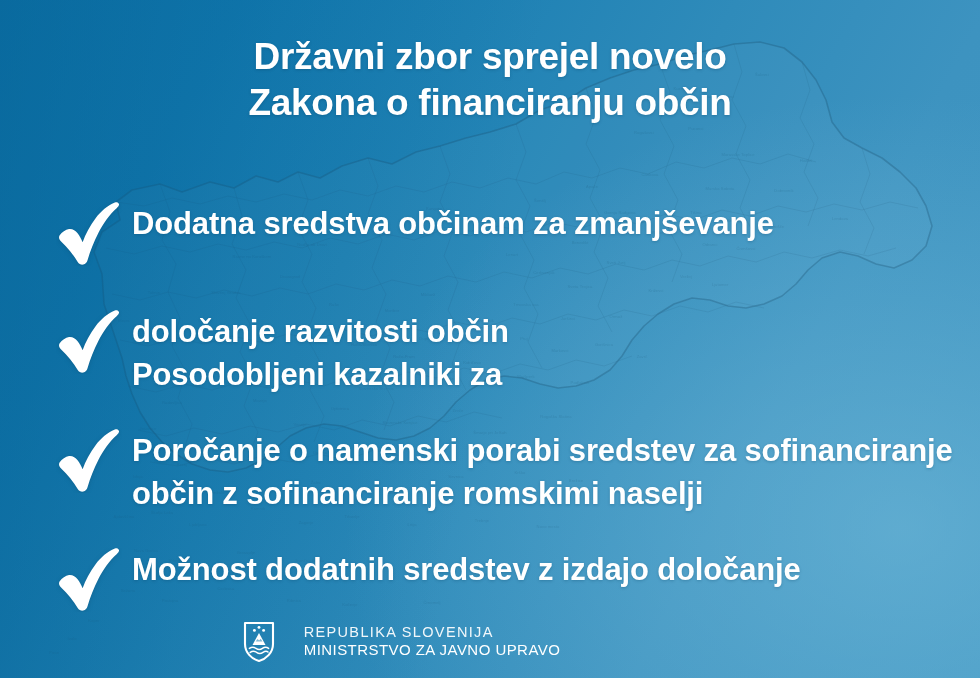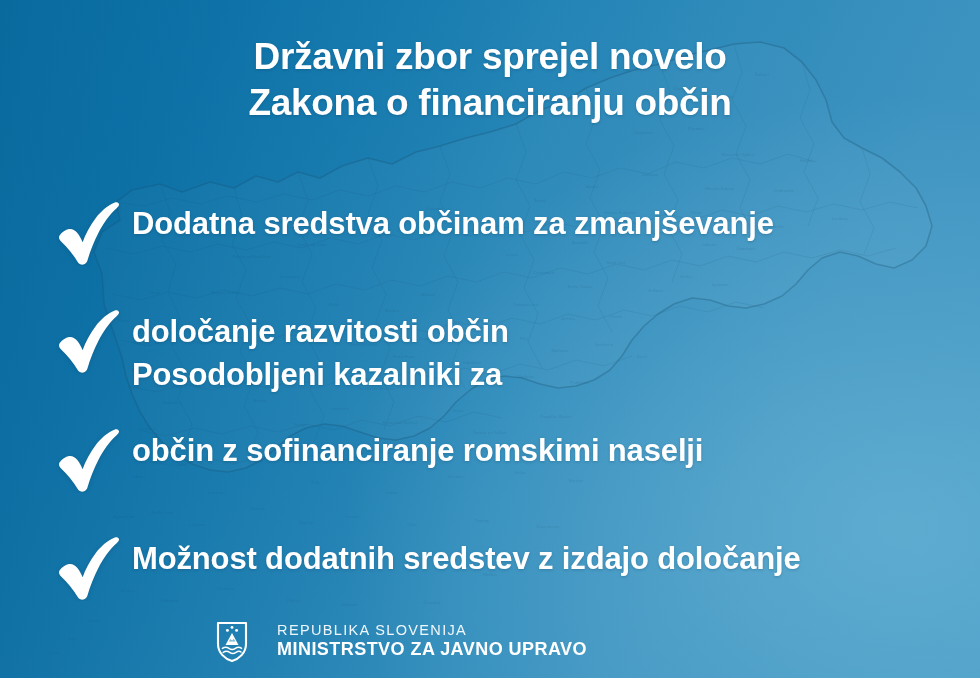--- a/index.html
+++ b/index.html
@@ -164,22 +164,22 @@
   }
   .footer-top {
     display: block;
     font-size: 14.5px;
     font-weight: normal;
     letter-spacing: 1.35px;
     color: rgba(255,255,255,0.93);
   }
   .footer-bottom {
     display: block;
-    font-size: 18px;
-    font-weight: bold;
+    font-size: 15px;
+    font-weight: normal;
     letter-spacing: 0.45px;
     color: #ffffff;
   }
 </style>
 </head>
 <body>
 
 <div class="infographic">
 
   <div class="map-layer">
@@ -374,20 +374,21 @@
       <span class="check-wrap">
         <svg viewBox="0 0 66 64" xmlns="http://www.w3.org/2000/svg" aria-hidden="true">
           <path class="check-path" d="M3.5 33.5 C6 30 9.5 27.5 13 27 C16.5 26.6 19.4 28.4 21.6 31.2
             C23.6 33.8 25.2 37 26.6 40.2 C29.6 32 34 23.4 39.6 16.2 C45 9.3 51.4 3.6 58.8 0.6
             C60.6 0 62.4 0.6 62.9 1.9 C63.4 3.2 62.4 4.6 60.9 5.9 C53.4 12.4 47.4 21.2 42.6 30.4
             C37.8 39.6 34.2 49.2 31.6 58 C31 60.4 29.4 62.2 27.3 62.6 C25.1 63 23 61.9 21.7 59.9
             C17.2 52.8 11.6 45.2 5.1 39.4 C3.3 37.8 2.4 36 3.5 33.5 Z"></path>
         </svg>
       </span>
       <span class="bullet-text">
+        <span class="line">Poročanje o namenski porabi sredstev za sofinanciranje</span>
         <span class="line">občin z sofinanciranje romskimi naselji</span>
       </span>
     </div>
 
     <div class="bullet">
       <span class="check-wrap">
         <svg viewBox="0 0 66 64" xmlns="http://www.w3.org/2000/svg" aria-hidden="true">
           <path class="check-path" d="M3.5 33.5 C6 30 9.5 27.5 13 27 C16.5 26.6 19.4 28.4 21.6 31.2
             C23.6 33.8 25.2 37 26.6 40.2 C29.6 32 34 23.4 39.6 16.2 C45 9.3 51.4 3.6 58.8 0.6
             C60.6 0 62.4 0.6 62.9 1.9 C63.4 3.2 62.4 4.6 60.9 5.9 C53.4 12.4 47.4 21.2 42.6 30.4

